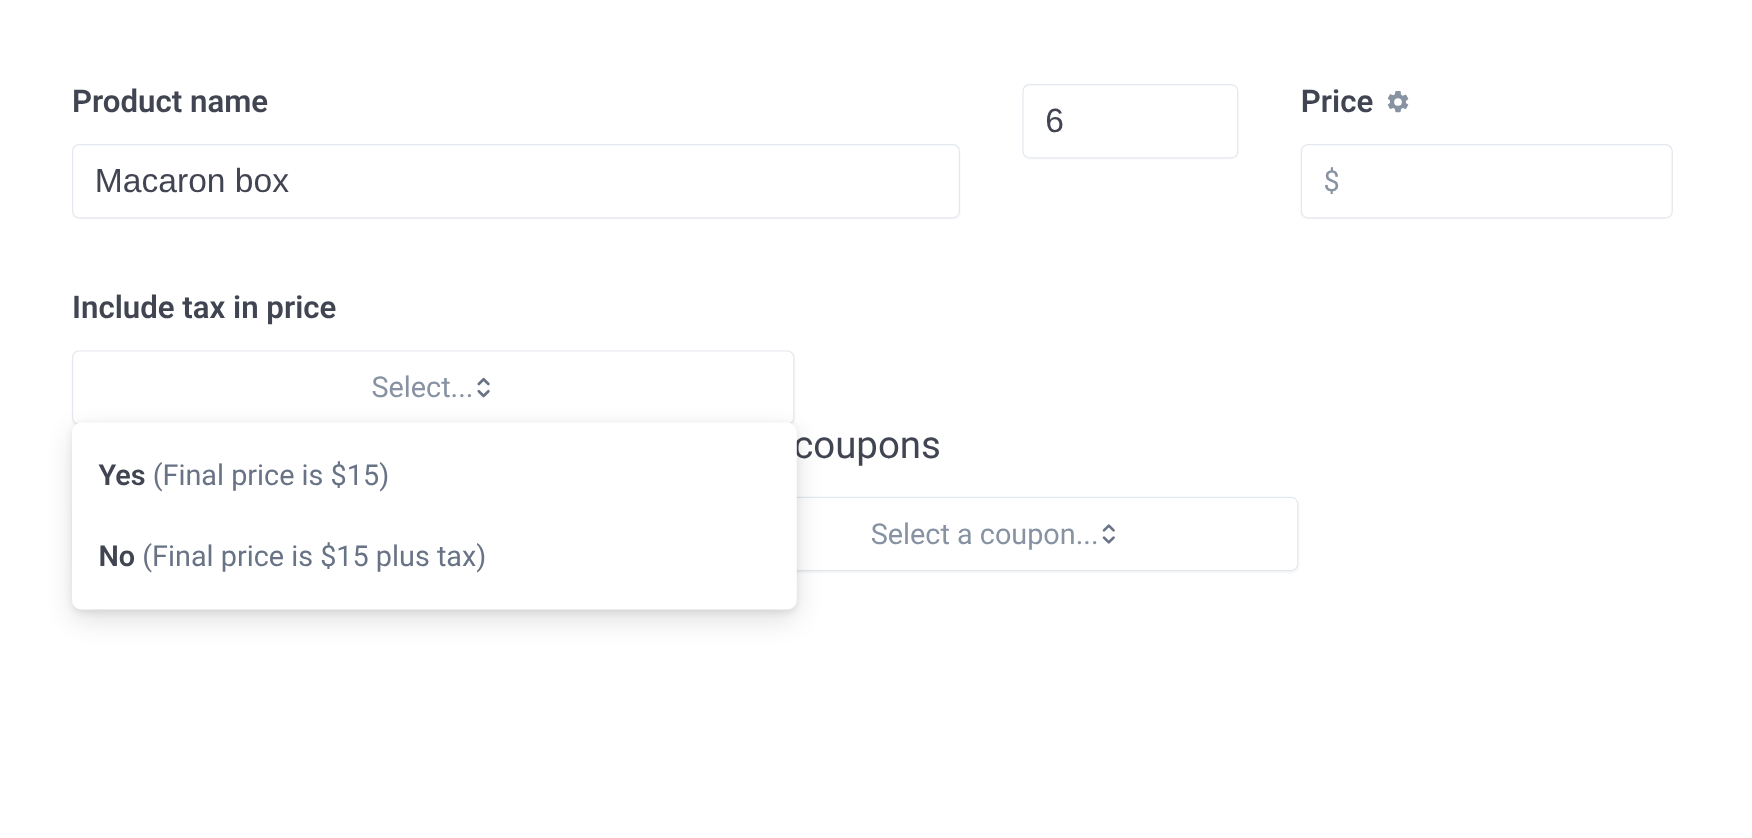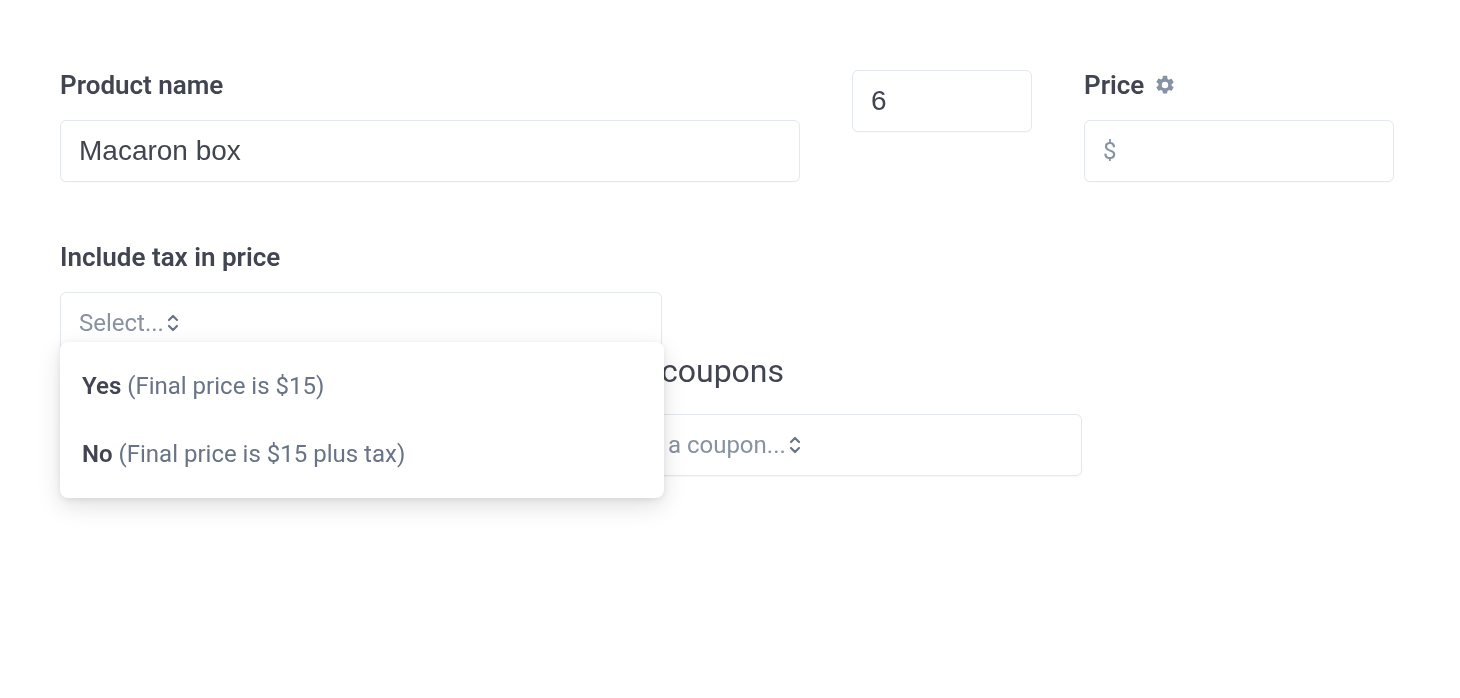--- a/index.html
+++ b/index.html
@@ -76,40 +76,40 @@
     .select-box {
       border: 1px solid #e3e8ee;
       border-radius: 6px;
       padding: 14px 18px;
       font-size: 24px;
       color: #8792a2;
       background: #fff;
       height: 62px;
       display: flex;
       align-items: center;
-      justify-content: flex-start;
+      justify-content: center;
       cursor: pointer;
       box-shadow: 0 1px 2px rgba(0,0,0,0.04);
     }
     .select-box.w-602 {
       width: 602px;
     }
     .select-box.w-455 {
       width: 455px;
     }
     .select-box.w-505 {
       width: 505px;
     }
     .chevron-updown {
       color: #697386;
       display: inline-flex;
     }
     .dropdown-menu {
       position: absolute;
-      top: 100px;
+      top: 110px;
       left: 0;
       width: 604px;
       background: #fff;
       border-radius: 8px;
       box-shadow: 0 8px 24px rgba(0,0,0,0.12), 0 2px 6px rgba(0,0,0,0.08);
       padding: 10px 0;
       z-index: 10;
     }
     .dropdown-item {
       padding: 20px 22px;

